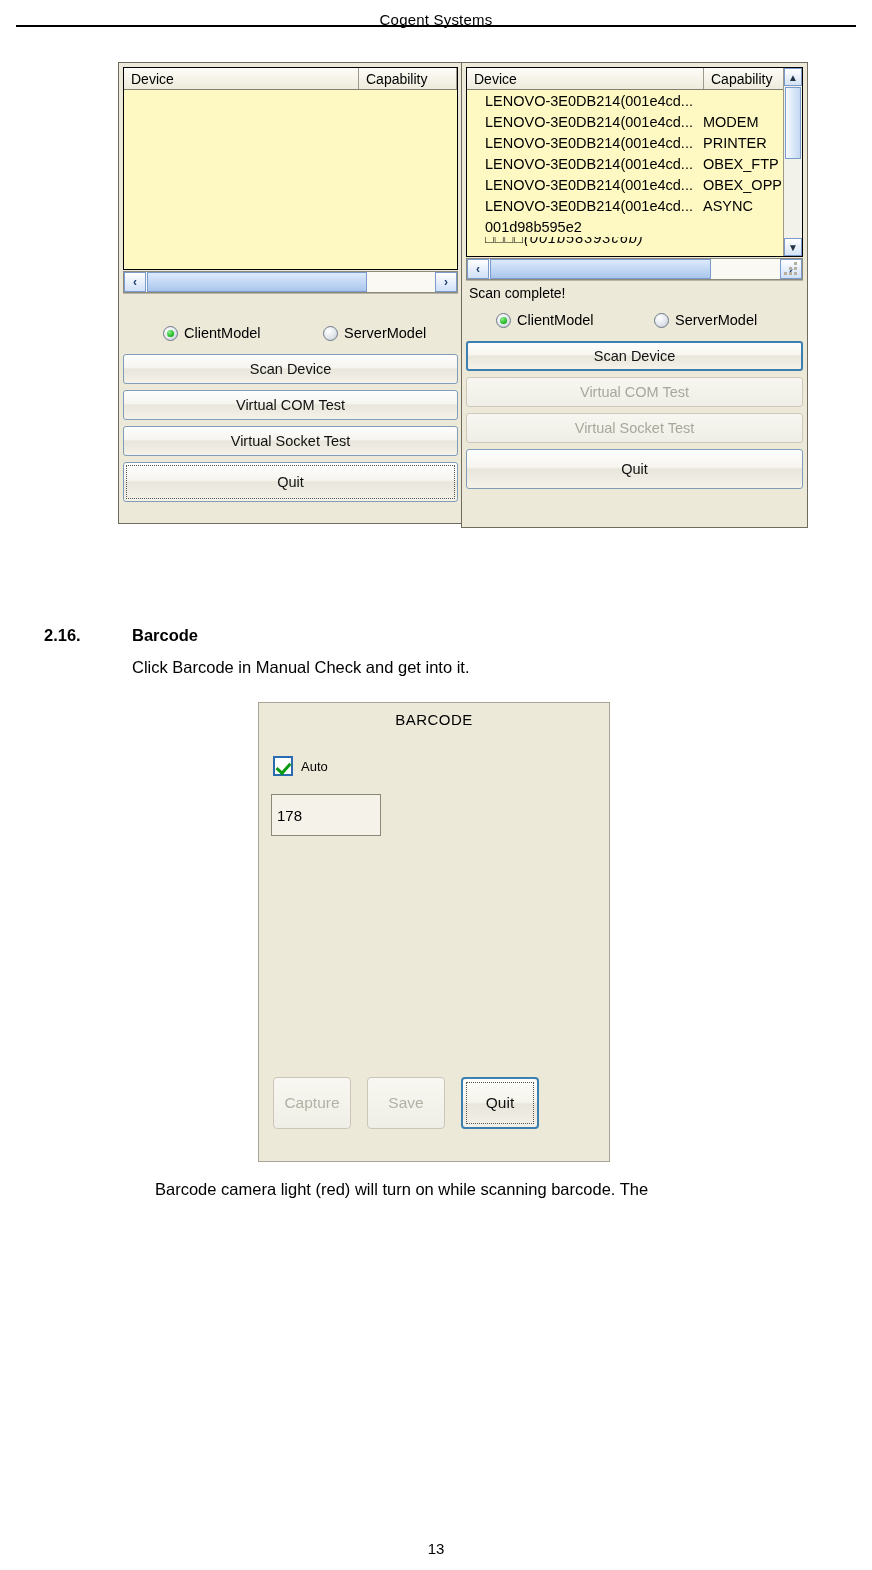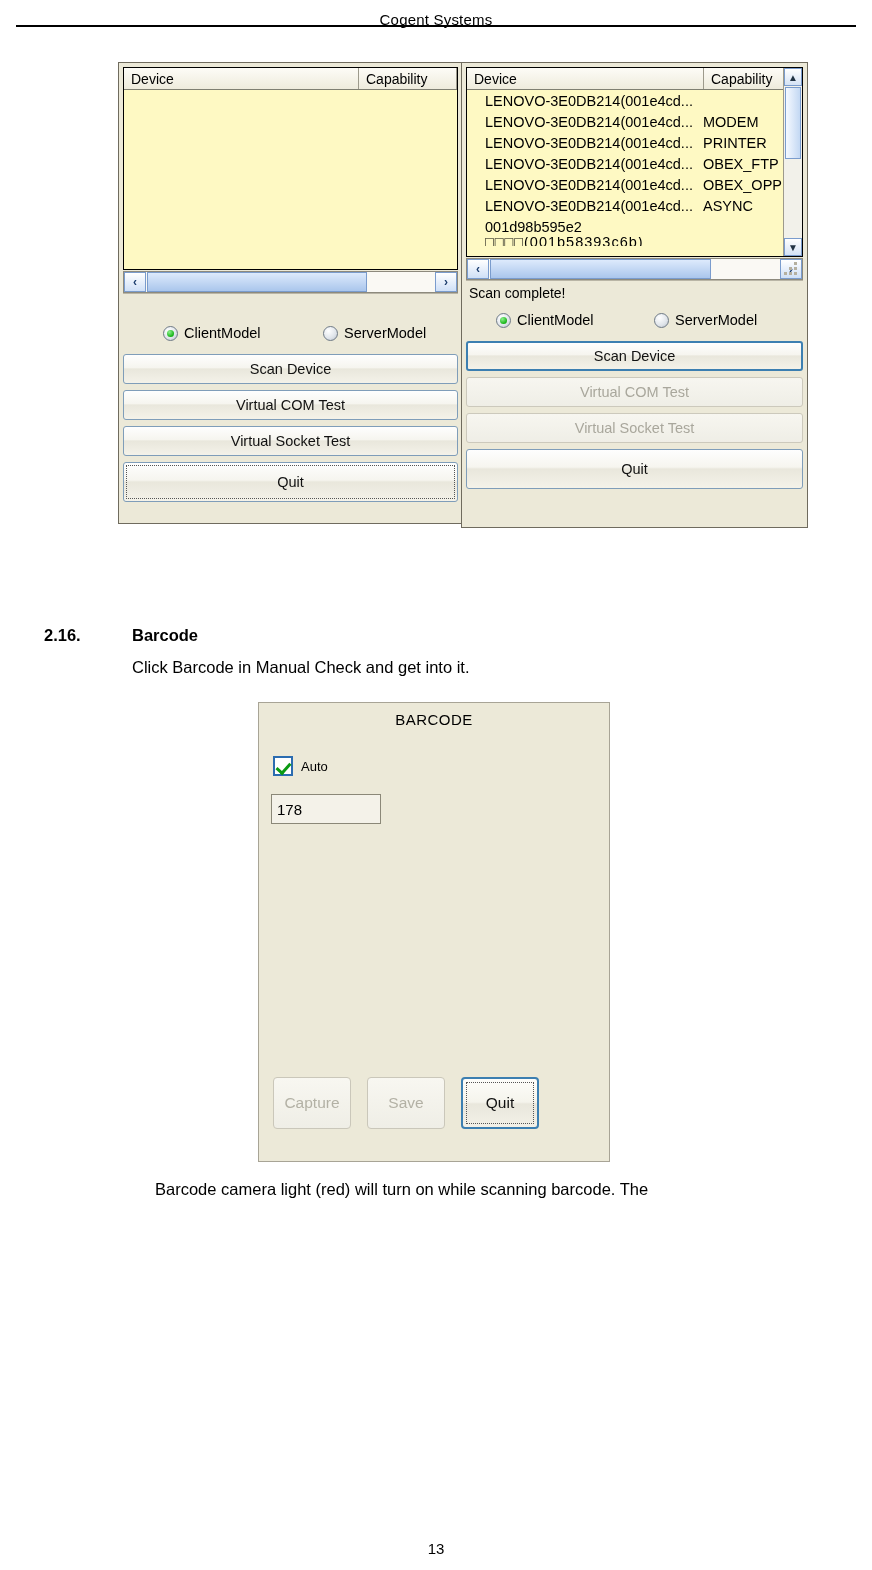--- a/index.html
+++ b/index.html
@@ -71,21 +71,21 @@
   .col-device{ flex:1 1 auto; }
   .col-cap{ width:98px; }
 
   .list-body{ position:relative; }
   .lrow{
     display:flex; height:21px; align-items:center;
     font-size:14.5px; white-space:nowrap;
   }
   .lrow .c1{ width:218px; padding-left:18px; overflow:hidden; }
   .lrow .c2{ width:90px; overflow:hidden; }
-  .lrow.clip{ height:9px; overflow:hidden; align-items:center; }
+  .lrow.clip{ height:9px; overflow:hidden; align-items:flex-end;font-style:italic; }
   .boxglyph{ letter-spacing:1px; }
 
   
   .vscroll{
     position:absolute; right:0; top:0; width:19px; height:100%;
     background:#f2f1ea; border-left:1px solid #9d9a8c; box-sizing:border-box;
   }
   .vbtn{
     height:18px; width:100%;
     background:linear-gradient(#ffffff,#d4e2f5);
@@ -223,21 +223,21 @@
   }
   .chk::after{
     content:"";
     position:absolute; left:4px; top:2px;
     width:6px; height:11px;
     border:solid #0a9a12; border-width:0 3px 3px 0;
     transform:rotate(42deg);
   }
   .numfield{
     position:absolute; left:12px; top:66px;
-    width:110px; height:30px;
+    width:110px; height:42px;
     background:#f4f2e9; border:1px solid #8b8878;
     box-sizing:border-box;
     display:flex; align-items:center; padding-left:5px;
     font-size:15px;
   }
   .btn-continue{
     position:absolute; left:144px; top:30px;
     width:200px; height:62px;
     display:flex; align-items:center; justify-content:center;
     font-size:15.5px; color:#b3b1a5;

